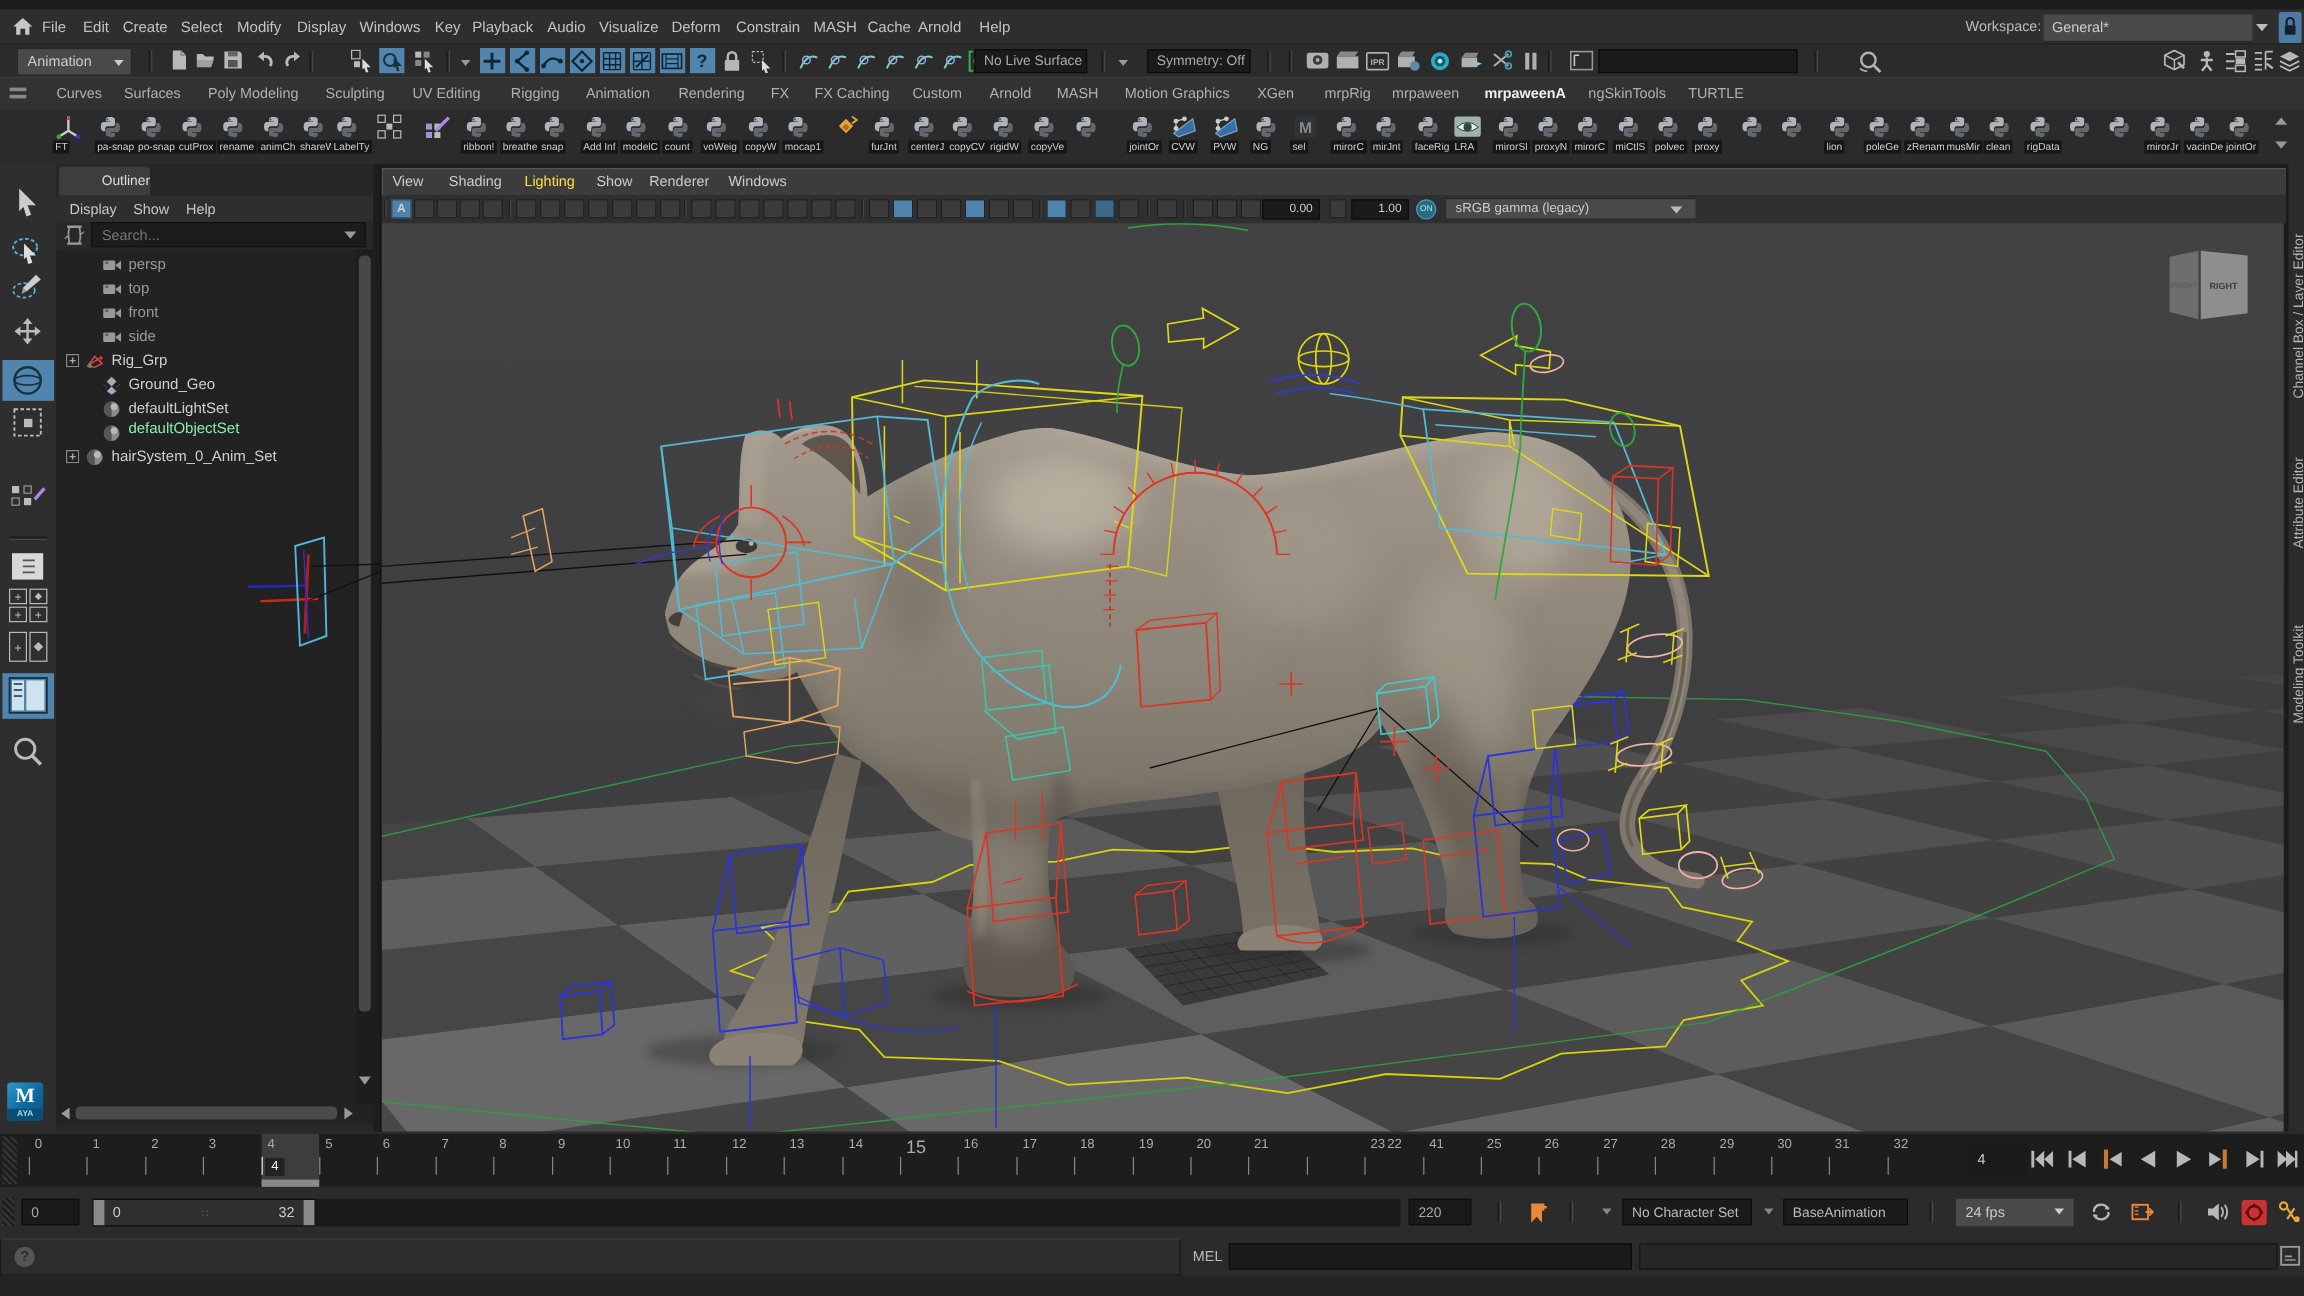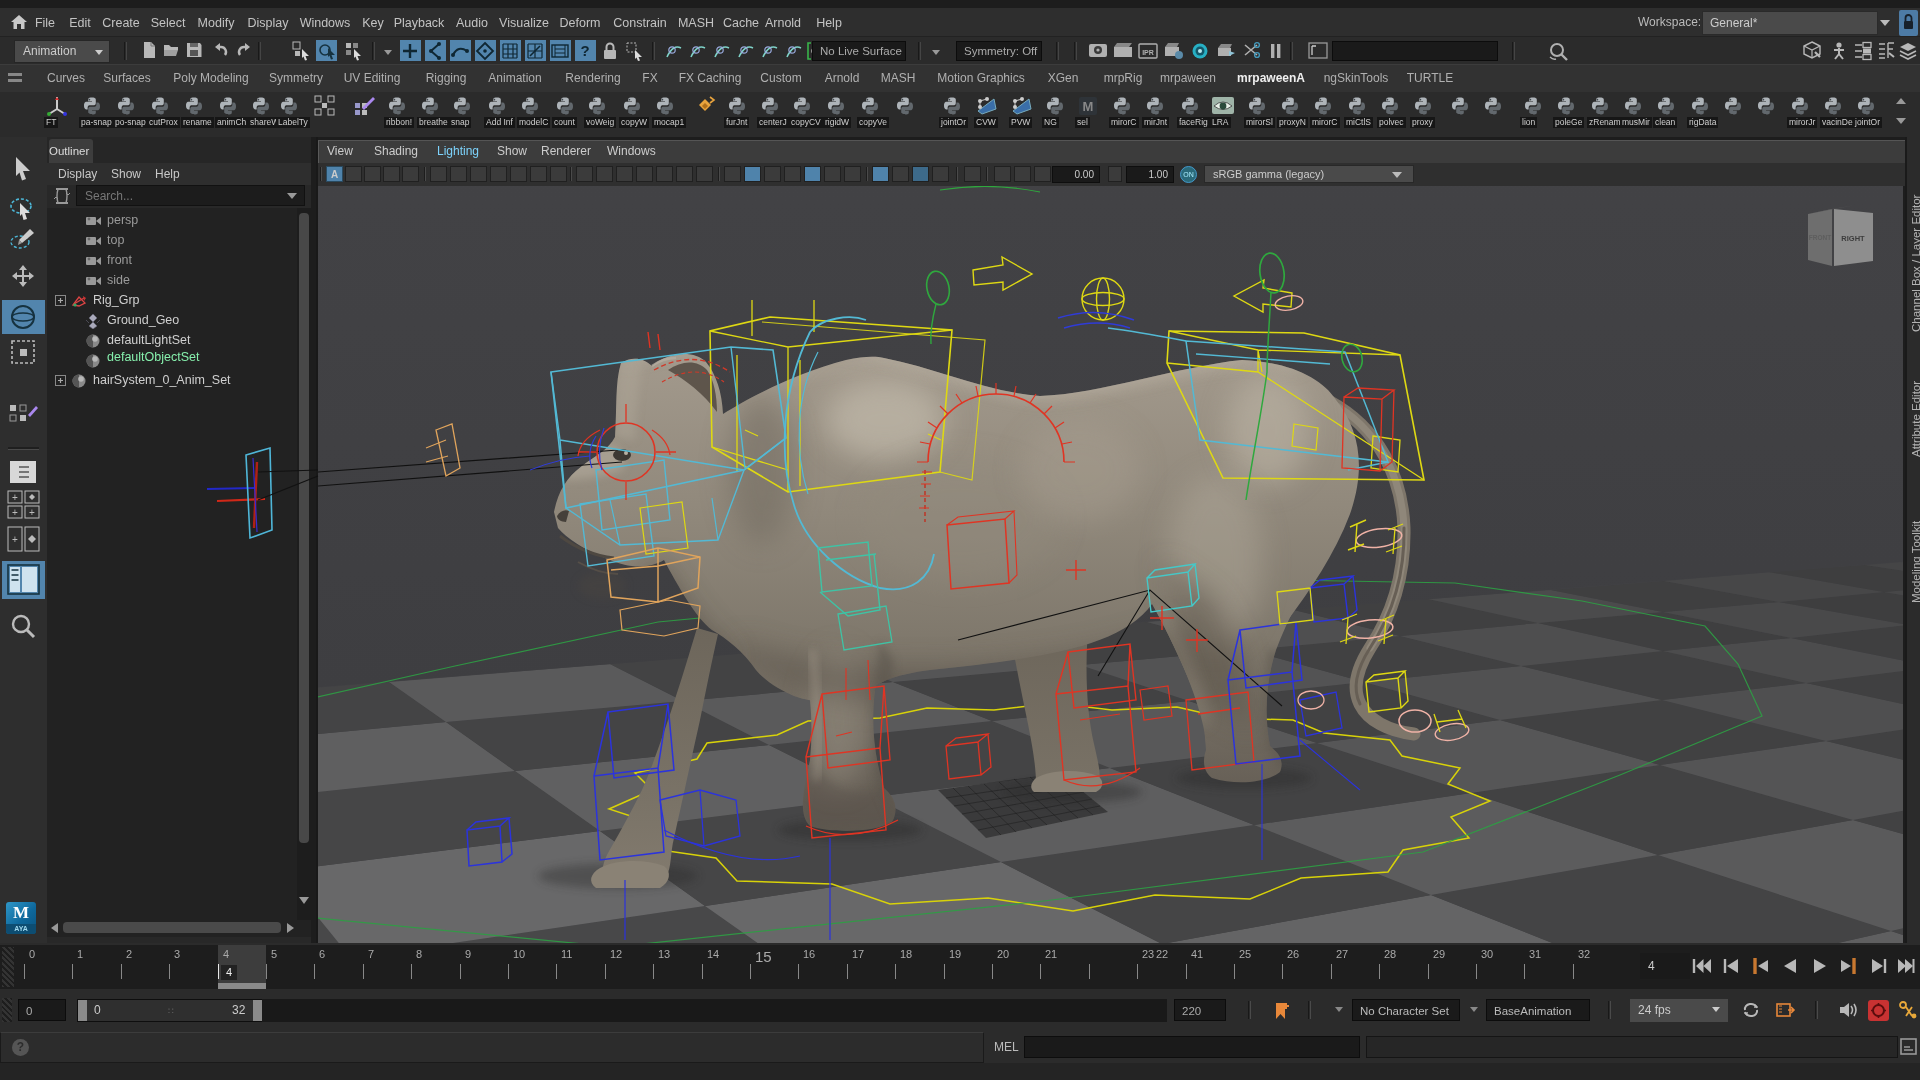--- a/index.html
+++ b/index.html
@@ -256,21 +256,21 @@
       <path d="M2 10 L10 14 L18 10 M2 14 L10 18 L18 14" fill="none" stroke="#b8b8b8" stroke-width="1.6"></path>
     </svg>
   </div>
 <div class="shelftabs">
     <div style="position:absolute;left:8px;top:8px;width:14px;height:3px;background:#888"></div>
     <div style="position:absolute;left:8px;top:14px;width:14px;height:3px;background:#888"></div>
     <div style="position:absolute;left:10px;top:34px;width:11px;height:11px;border-radius:6px;border:2px solid #8a8a8a"></div>
     <span class="stab" style="left:66px">Curves</span>
     <span class="stab" style="left:127px">Surfaces</span>
     <span class="stab" style="left:211px">Poly Modeling</span>
-    <span class="stab" style="left:296px">Symmetry</span>
+    <span class="stab" style="left:296px">Sculpting</span>
     <span class="stab" style="left:372px">UV Editing</span>
     <span class="stab" style="left:446px">Rigging</span>
     <span class="stab" style="left:515px">Animation</span>
     <span class="stab" style="left:593px">Rendering</span>
     <span class="stab" style="left:650px">FX</span>
     <span class="stab" style="left:710px">FX Caching</span>
     <span class="stab" style="left:781px">Custom</span>
     <span class="stab" style="left:842px">Arnold</span>
     <span class="stab" style="left:898px">MASH</span>
     <span class="stab" style="left:981px">Motion Graphics</span>
@@ -498,21 +498,21 @@
       <g transform="translate(12,478)">
         <circle cx="9" cy="9" r="8" fill="none" stroke="#bbb" stroke-width="2.4"></circle>
         <path d="M15 15 L22 22" stroke="#bbb" stroke-width="3"></path>
       </g>
     </svg><div style="position:absolute;left:6px;top:765px;width:30px;height:32px;border-radius:3px;background:linear-gradient(135deg,#2f97c8,#0e689c 55%,#0a527e);overflow:hidden">
       <div style="color:#fff;font-weight:bold;font-size:17px;text-align:center;line-height:22px;font-family:'Liberation Serif',serif">M</div>
       <div style="background:#0d4d72;color:#9fd8ee;font-size:7px;font-weight:bold;text-align:center;line-height:10px;height:10px">AYA</div>
     </div></div>
 <div class="outliner">
     <div style="position:absolute;left:0;top:0;width:100%;height:26px;background:#262626"></div>
-    <div style="position:absolute;left:2px;top:2px;width:44px;height:24px;background:#3d3d3d;border-radius:3px 3px 0 0;color:#ddd;font-size:11.5px;text-align:left;line-height:24px">Outliner</div>
+    <div style="position:absolute;left:2px;top:2px;width:76px;height:24px;background:#3d3d3d;border-radius:3px 3px 0 0;color:#ddd;font-size:11.5px;text-align:right;line-height:24px">Outliner</div>
     <div style="position:absolute;left:0;top:26px;width:100%;height:22px;background:#2e2e2e"></div>
     <span style="position:absolute;left:11px;top:30px;color:#c8c8c8;font-size:12px">Display</span>
     <span style="position:absolute;left:64px;top:30px;color:#c8c8c8;font-size:12px">Show</span>
     <span style="position:absolute;left:108px;top:30px;color:#c8c8c8;font-size:12px">Help</span>
     <svg style="position:absolute;left:6px;top:50px" width="18" height="18" viewBox="0 0 18 18">
       <path d="M3 2 h12 M3 16 h12" stroke="#999" stroke-width="2"></path>
       <path d="M5 2 q-2 7 0 14 M13 2 q2 7 0 14" stroke="#999" stroke-width="1.4" fill="none"></path>
       <path d="M13 6 l2 2 2 -2 M5 12 l-2 -2 -2 2" stroke="#999" fill="none"></path>
     </svg>
     <div style="position:absolute;left:29px;top:48px;width:229px;height:21px;background:#1c1c1c;border:1px solid #111;color:#777;font-size:12px;line-height:20px;padding-left:8px">Search...</div>
@@ -586,21 +586,21 @@
     <div style="position:absolute;left:252px;top:760px;width:0;height:0;border-left:5px solid transparent;border-right:5px solid transparent;border-top:7px solid #999"></div>
     <div style="position:absolute;left:0;top:783px;width:264px;height:17px;background:#222"></div>
     <div style="position:absolute;left:4px;top:786px;width:0;height:0;border-top:5px solid transparent;border-bottom:5px solid transparent;border-right:7px solid #999"></div>
     <div style="position:absolute;left:16px;top:785px;width:218px;height:11px;background:#4a4a4a;border-radius:4px"></div>
     <div style="position:absolute;left:240px;top:786px;width:0;height:0;border-top:5px solid transparent;border-bottom:5px solid transparent;border-left:7px solid #999"></div>
   </div>
 <div class="vpwrap">
     <div style="position:absolute;left:7px;top:3px;width:1591px;height:23px;background:#3c3c3c;border-left:1px solid #5a5a5a;border-top:1px solid #555">
       <span style="position:absolute;left:8px;top:3px;color:#ccc;font-size:12px">View</span>
       <span style="position:absolute;left:55px;top:3px;color:#ccc;font-size:12px">Shading</span>
-      <span style="position:absolute;left:118px;top:3px;color:#7dd3fc;font-size:12px">Lighting</span>
+      <span style="position:absolute;left:118px;top:3px;color:#fde047;font-size:12px">Lighting</span>
       <span style="position:absolute;left:178px;top:3px;color:#ccc;font-size:12px">Show</span>
       <span style="position:absolute;left:222px;top:3px;color:#ccc;font-size:12px">Renderer</span>
       <span style="position:absolute;left:288px;top:3px;color:#ccc;font-size:12px">Windows</span>
     </div>
     <div style="position:absolute;left:7px;top:26px;width:1591px;height:23px;background:#2f2f2f">
       <div style="position:absolute;left:2px;top:4px;width:2px;height:14px;border-left:1px solid #1d1d1d;border-right:1px solid #4a4a4a"></div>
       <div style="position:absolute;left:8px;top:3px;width:17px;height:16px;background:#4f83ab;border:1px solid #2a4a5f;color:#ccc;font-size:10px;text-align:center;line-height:15px;font-weight:bold">A</div>
       <div style="position:absolute;left:27px;top:3px;width:17px;height:16px;background:#3b3b3b;border:1px solid #202020;color:#ccc;font-size:10px;text-align:center;line-height:15px;font-weight:bold"></div>
       <div style="position:absolute;left:46px;top:3px;width:17px;height:16px;background:#3b3b3b;border:1px solid #202020;color:#ccc;font-size:10px;text-align:center;line-height:15px;font-weight:bold"></div>
       <div style="position:absolute;left:65px;top:3px;width:17px;height:16px;background:#3b3b3b;border:1px solid #202020;color:#ccc;font-size:10px;text-align:center;line-height:15px;font-weight:bold"></div>

